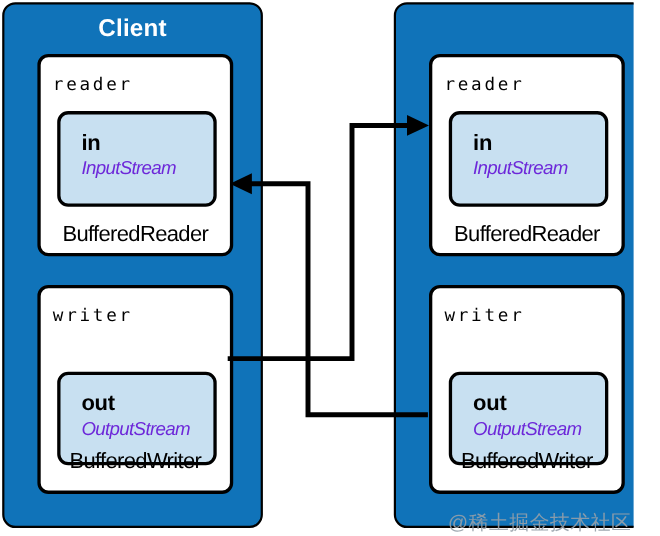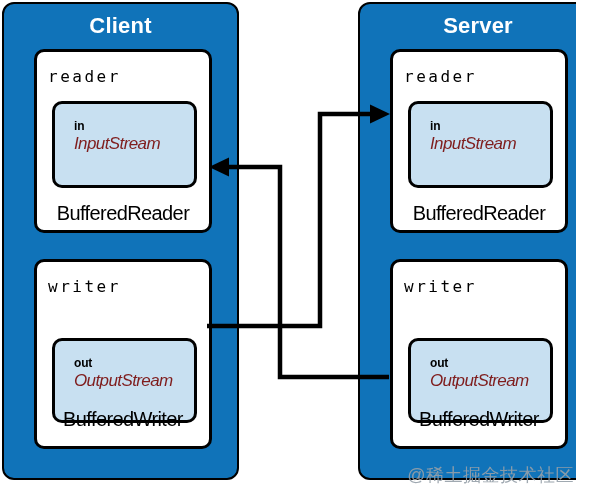--- a/index.html
+++ b/index.html
@@ -60,29 +60,29 @@
     position:absolute;
     left:15px;width:145px;
     background:var(--field-fill);
     border:3px solid #000;
     border-radius:10px;
     padding:15px 0 0 19px;
   }
   .iobox.reader .field{top:49px;height:87px;}
   .iobox.writer .field{top:52px;height:85px;margin-top:24px;}
   .field-name{
-    font-size:12px;
+    font-size:20px;
     font-weight:bold;
     color:#000;
     letter-spacing:-0.2px;
   }
   .field-type{
     font-size:17px;
     font-style:italic;
-    color:#7f1d1d;
+    color:#6d28d9;
     margin-top:1px;
     letter-spacing:-0.6px;
   }
   .classname{
     position:absolute;
     left:0;width:100%;
     text-align:center;
     font-size:20px;
     font-weight:500;
     letter-spacing:-0.6px;
@@ -125,21 +125,20 @@
       <div class="iobox-label">writer</div>
       <div class="field">
         <div class="field-name">out</div>
         <div class="field-type">OutputStream</div>
       </div>
       <div class="classname">BufferedWriter</div>
     </div>
   </div>
 
   <div class="panel server">
-    <div class="panel-title">Server</div>
 
     <div class="iobox reader">
       <div class="iobox-label">reader</div>
       <div class="field">
         <div class="field-name">in</div>
         <div class="field-type">InputStream</div>
       </div>
       <div class="classname">BufferedReader</div>
     </div>
 

